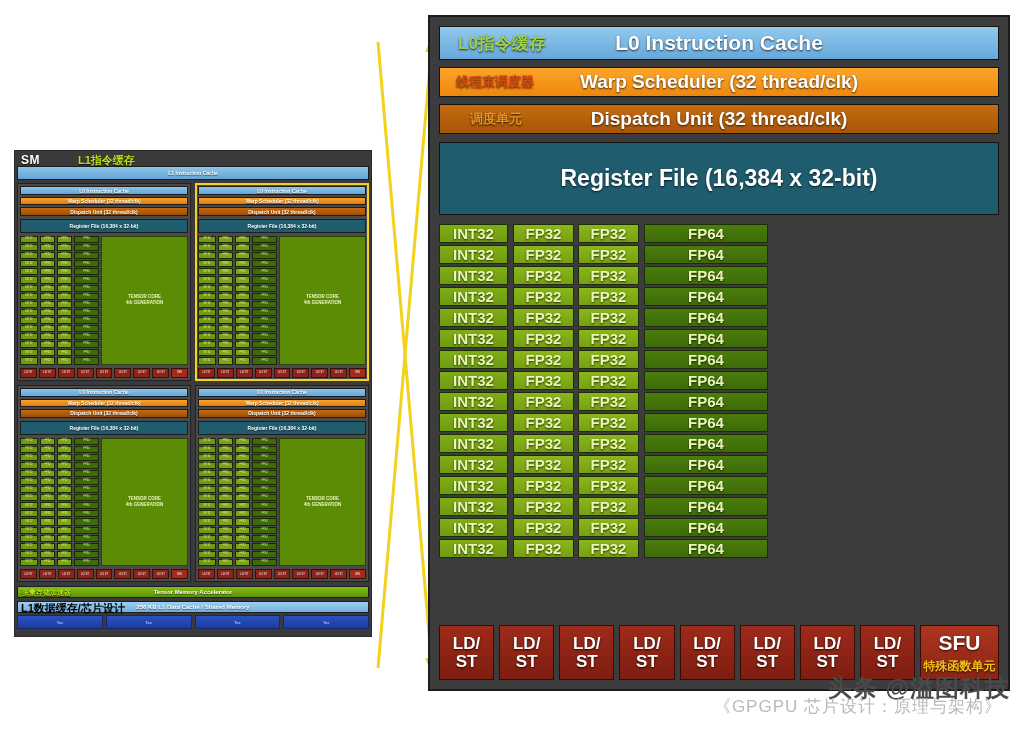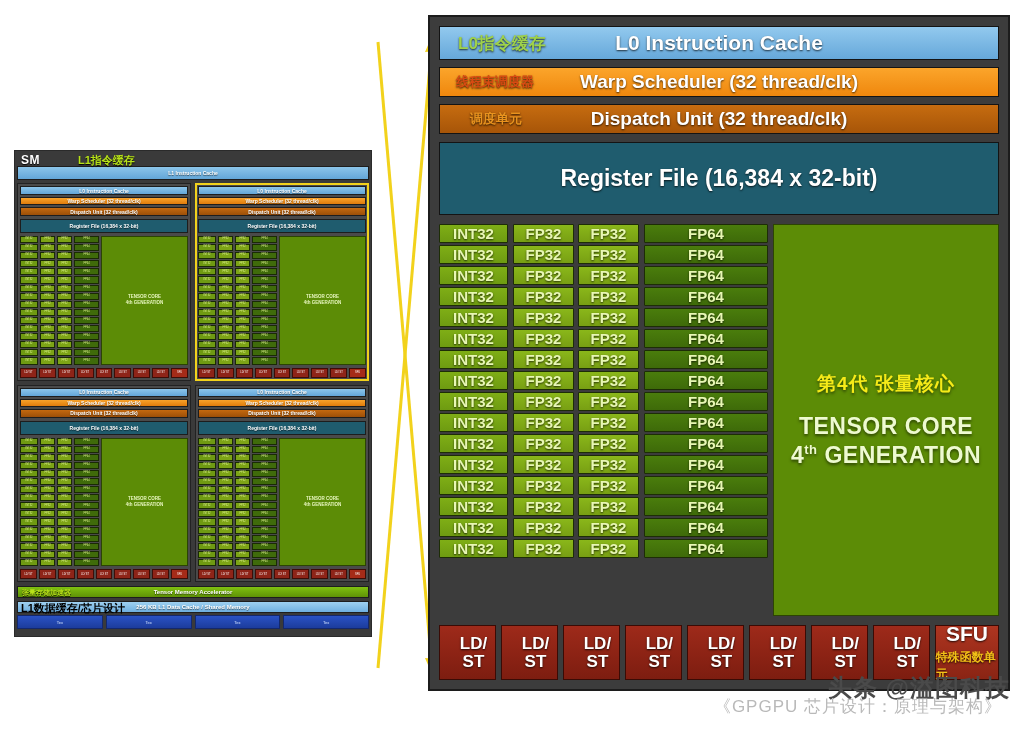--- a/index.html
+++ b/index.html
@@ -212,21 +212,20 @@
   }
   .ldst {
     flex: 1;
     background: linear-gradient(#9e2a1a,#7d1d10);
     border: 1px solid #3a0b05;
     color: #ffffff; font-weight: bold; font-size: 17px;
     display: flex; flex-direction: column;
     align-items: center; justify-content: center;
     line-height: 1.05;
     text-shadow: 0 1px 2px rgba(0,0,0,.8);
-    padding-left: 12px;
   }
   #sfu {
     flex: 1.45;
     background: linear-gradient(#ae3520,#8a2414);
     border: 1px solid #3a0b05;
     display: flex; flex-direction: column;
     align-items: center; justify-content: center;
     text-shadow: 0 1px 2px rgba(0,0,0,.8);
   }
   #sfu-label { color: #ffffff; font-weight: bold; font-size: 21px; }
@@ -750,25 +749,20 @@
         <div class="rp-cell c-fp64">FP64</div>
         <div class="rp-cell c-fp64">FP64</div>
         <div class="rp-cell c-fp64">FP64</div>
         <div class="rp-cell c-fp64">FP64</div>
         <div class="rp-cell c-fp64">FP64</div>
         <div class="rp-cell c-fp64">FP64</div>
         <div class="rp-cell c-fp64">FP64</div>
         <div class="rp-cell c-fp64">FP64</div>
       </div>
 
-    <div id="rp-tensor">
-      <div id="tensor-cn">第4代 张量核心</div>
-      <div id="tensor-l1">TENSOR CORE</div>
-      <div id="tensor-l2"><span>4</span><sup>th</sup><span> GENERATION</span></div>
-    </div>
   </div>
 
   <div id="rp-ldst-row">
     <div class="ldst">
         <span>LD/</span>
         <span>ST</span>
       </div>
       <div class="ldst">
         <span>LD/</span>
         <span>ST</span>

